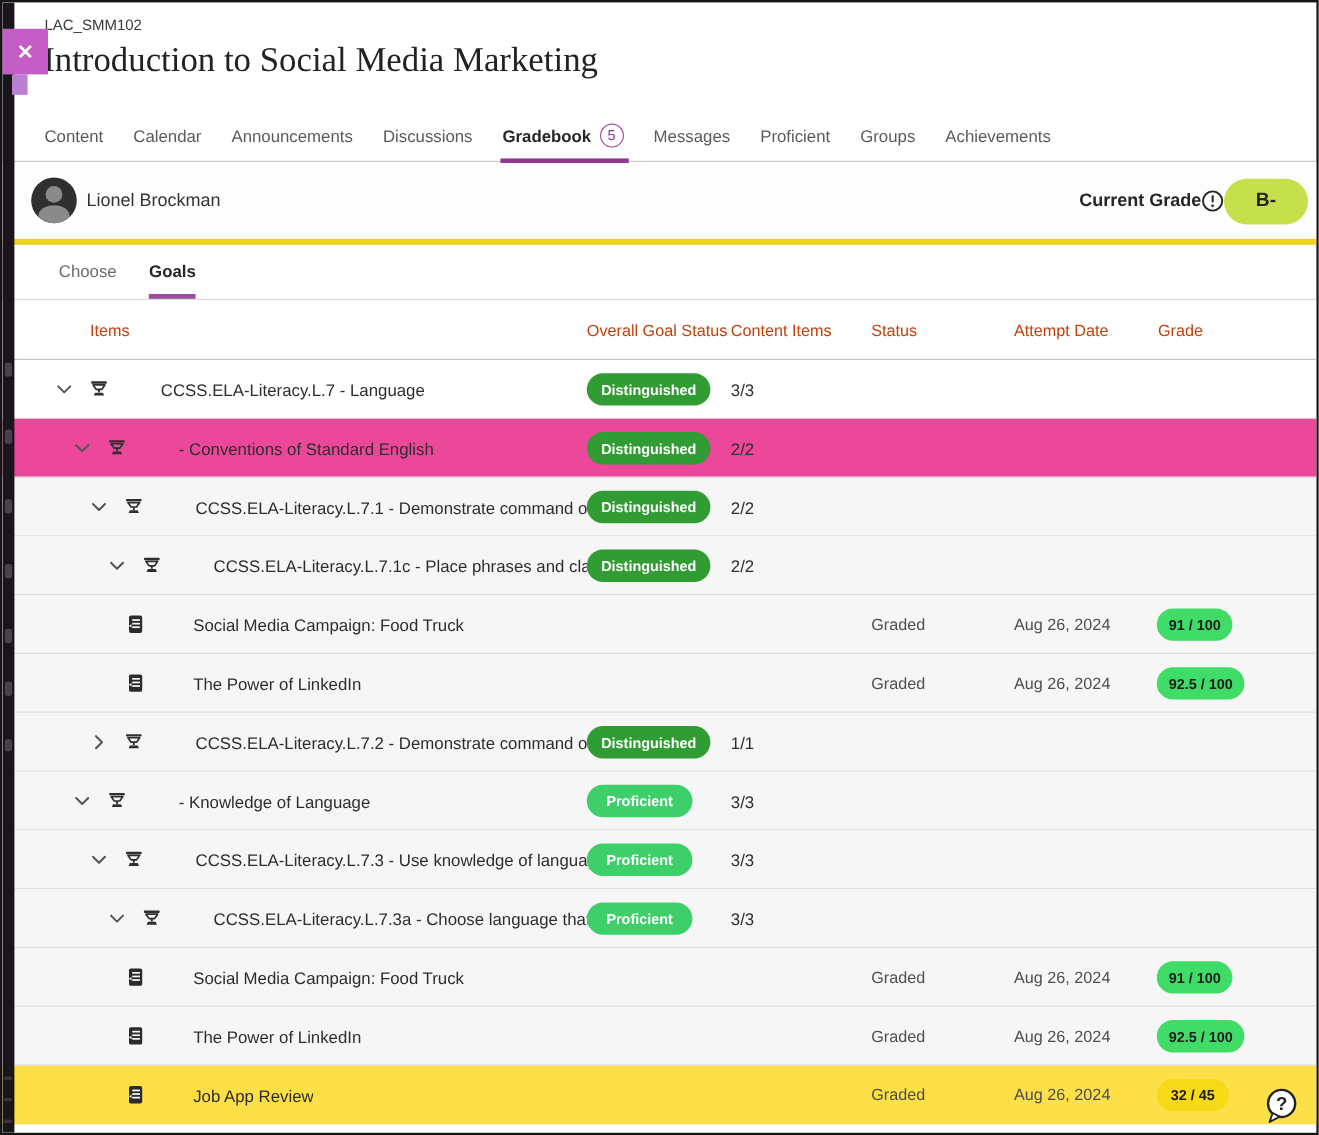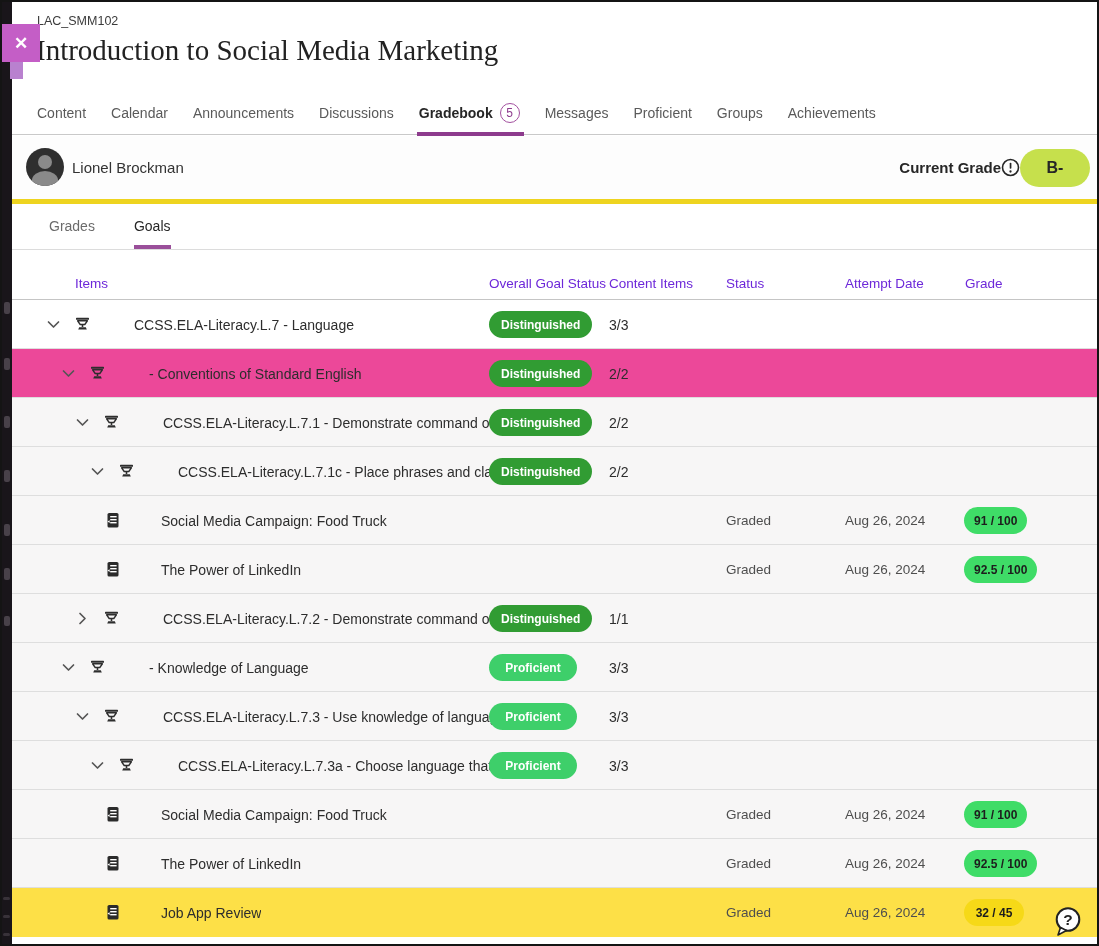--- a/index.html
+++ b/index.html
@@ -27,25 +27,25 @@
   .avatar .body{position:absolute;left:6px;top:23px;width:26px;height:18px;border-radius:50% 50% 0 0;background:#8a8a8a;}
   .student-name{position:absolute;left:70px;top:0;height:63px;display:flex;align-items:center;font-size:15px;color:#333;}
   .grade-cluster{position:absolute;right:7px;top:0;height:63px;display:flex;align-items:center;}
   .current-grade-label{font-size:15px;font-weight:bold;color:#262626;}
   .grade-pill{min-width:70px;height:38px;border-radius:19px;background:#c6e04c;display:flex;align-items:center;justify-content:center;
     font-size:16px;font-weight:bold;color:#262626;box-sizing:border-box;padding:0 12px;cursor:pointer;}
   .yellow-bar{position:absolute;left:0;top:197px;width:100%;height:5px;background:#eed41f;}
   
   .tab-bar{position:absolute;left:0;top:202px;width:100%;height:46px;border-bottom:1px solid #dcdcdc;display:flex;align-items:flex-end;padding-left:47px;box-sizing:border-box;gap:27px;}
   .tab{position:relative;height:46px;display:flex;align-items:center;font-size:14px;color:#6b6b6b;cursor:pointer;}
-  .tab.active{color:#262626;font-weight:normal;margin-left:12px;}
+  .tab.active{color:#262626;font-weight:bold;}
   .tab.active::after{content:'';position:absolute;left:0;right:0;bottom:0;height:4px;background:#9a4f9a;}
   
   .thead{position:absolute;left:0;top:249px;width:100%;height:48px;background:#fff;border-bottom:1px solid #c5c5c5;}
-  .th{position:absolute;top:8px;height:48px;display:flex;align-items:center;font-size:13.5px;color:#6d28d9;}
+  .th{position:absolute;top:0;height:48px;display:flex;align-items:center;font-size:13.5px;color:#c2410c;}
   .tbody{position:absolute;left:0;top:298px;width:100%;}
   .row{position:relative;width:100%;height:49px;border-bottom:1px solid #dedede;box-sizing:border-box;}
   .row:last-child{border-bottom:none;}
   .cell{position:absolute;top:0;height:49px;display:flex;align-items:center;font-size:14px;color:#2d2d2d;white-space:nowrap;}
   .chev{position:absolute;top:17px;cursor:pointer;}
   .tree-icon{position:absolute;top:16px;}
   .lbl{overflow:hidden;text-overflow:clip;margin-left:36px;}
   .badge{position:absolute;left:487px;top:11px;min-width:88px;height:27px;border-radius:14px;display:flex;align-items:center;justify-content:center;
     color:#fff;font-size:12px;font-weight:bold;box-sizing:border-box;padding:0 12px;}
   .score{position:absolute;left:962px;top:11px;min-width:60px;height:27px;border-radius:14px;display:flex;align-items:center;justify-content:center;
@@ -121,21 +121,21 @@
             <rect x="8.7" y="4.8" width="1.7" height="6" rx="0.8" fill="#262626"></rect>
             <circle cx="9.5" cy="13.5" r="1.15" fill="#262626"></circle>
           </svg>
       </span>
       <span class="grade-pill">B-</span>
     </div>
   </div>
   <div class="yellow-bar"></div>
 
   <div class="tab-bar" id="tabs">
-      <div class="tab">Grades</div>
+      <div class="tab">Choose</div>
       <div class="tab active">Goals</div>
     </div>
 
   <div class="thead" id="thead">
       <div class="th" style="left: 73px;">Items</div>
       <div class="th" style="left: 487px;">Overall Goal Status</div>
       <div class="th" style="left: 607px;">Content Items</div>
       <div class="th" style="left: 724px;">Status</div>
       <div class="th" style="left: 843px;">Attempt Date</div>
       <div class="th" style="left: 963px;">Grade</div>

